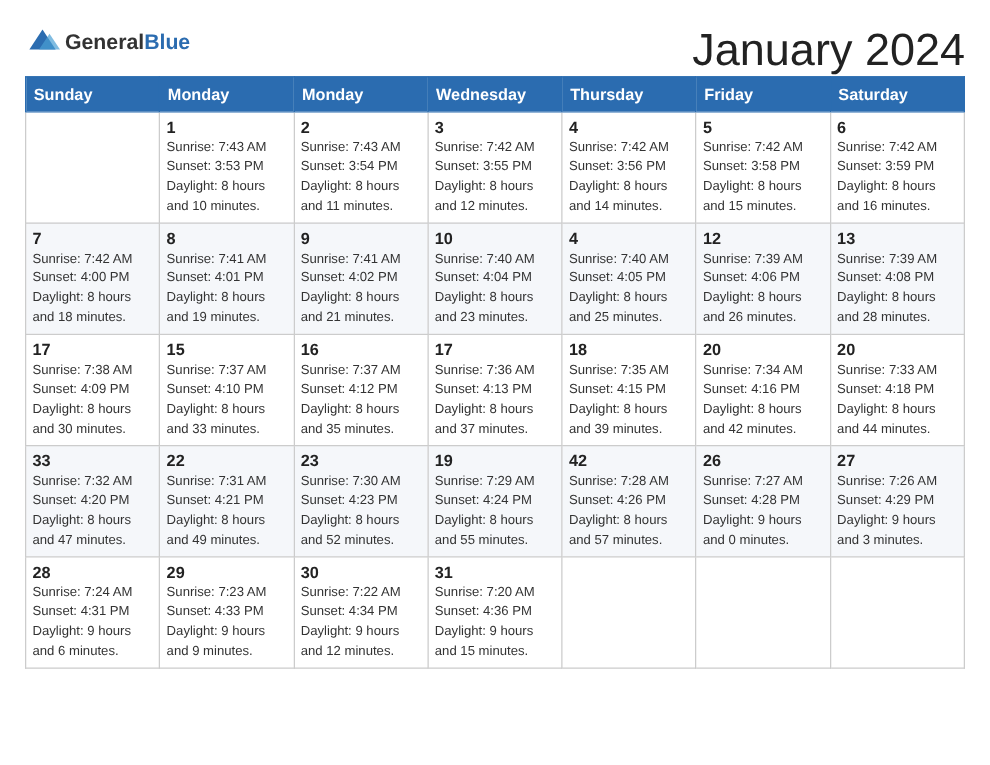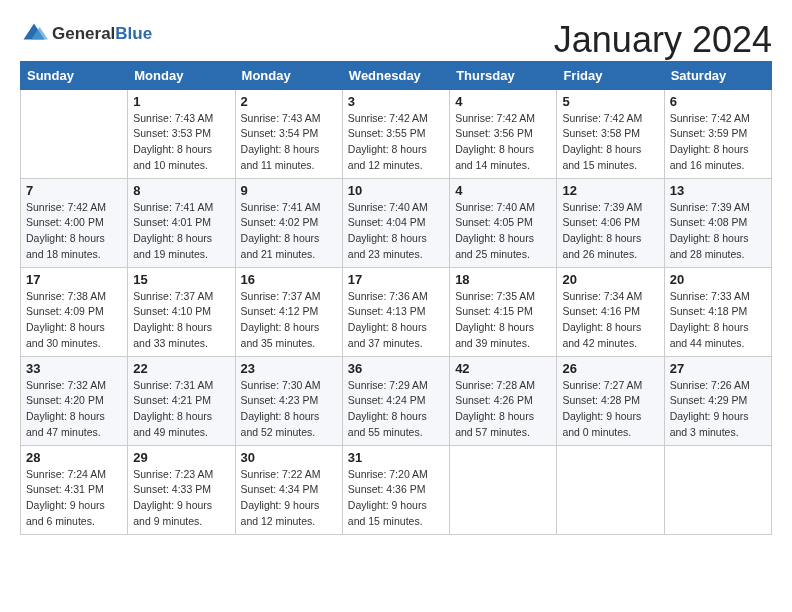--- a/index.html
+++ b/index.html
@@ -203,21 +203,21 @@
         </td>
         <td>
           <span class="day-number">22</span>
           <div class="day-info">Sunrise: 7:31 AM<br>Sunset: 4:21 PM<br>Daylight: 8 hours and 49 minutes.</div>
         </td>
         <td>
           <span class="day-number">23</span>
           <div class="day-info">Sunrise: 7:30 AM<br>Sunset: 4:23 PM<br>Daylight: 8 hours and 52 minutes.</div>
         </td>
         <td>
-          <span class="day-number">36</span>
+          <span class="day-number">19</span>
           <div class="day-info">Sunrise: 7:29 AM<br>Sunset: 4:24 PM<br>Daylight: 8 hours and 55 minutes.</div>
         </td>
         <td>
           <span class="day-number">42</span>
           <div class="day-info">Sunrise: 7:28 AM<br>Sunset: 4:26 PM<br>Daylight: 8 hours and 57 minutes.</div>
         </td>
         <td>
           <span class="day-number">26</span>
           <div class="day-info">Sunrise: 7:27 AM<br>Sunset: 4:28 PM<br>Daylight: 9 hours and 0 minutes.</div>
         </td>

